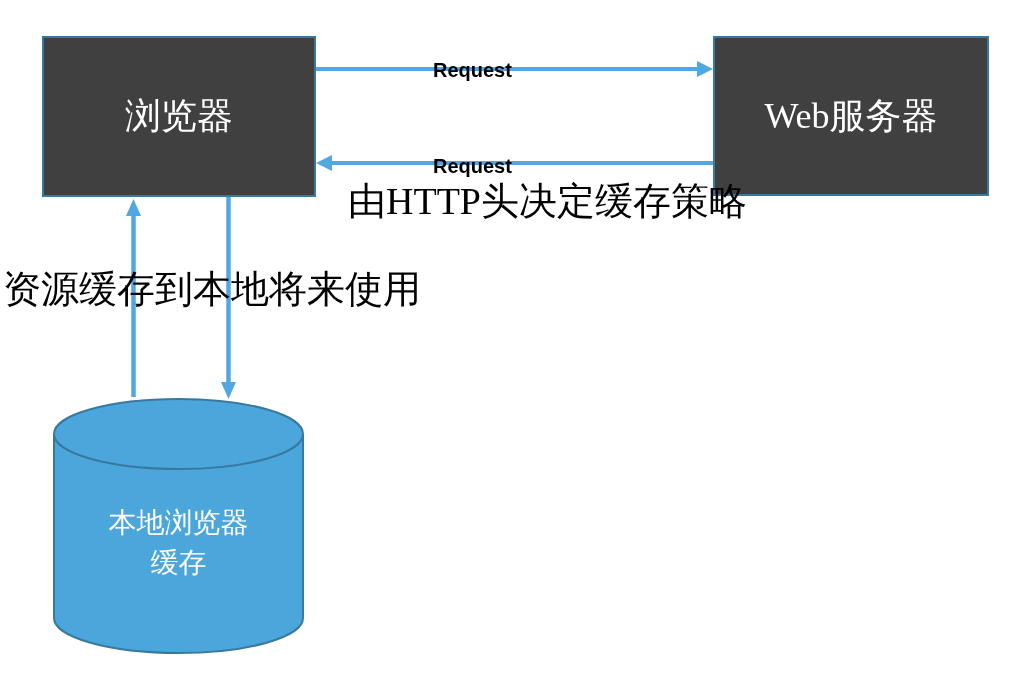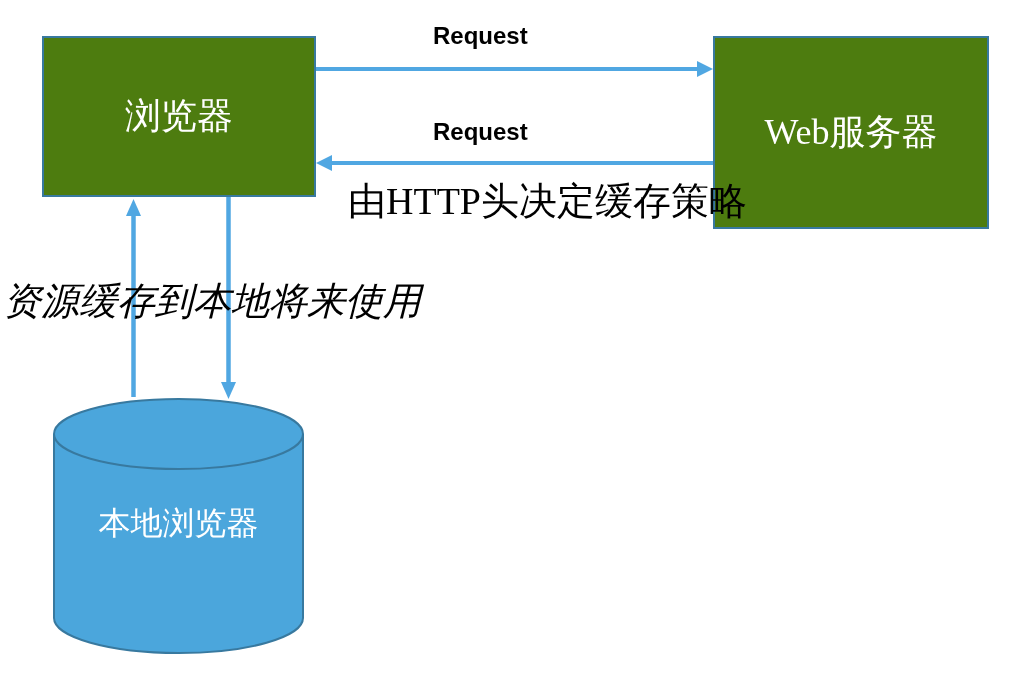--- a/index.html
+++ b/index.html
@@ -10,42 +10,42 @@
   .canvas {
     position: relative;
     width: 1014px;
     height: 674px;
     background: #ffffff;
     overflow: hidden;
     font-family: "Liberation Serif", "DejaVu Serif", serif;
   }
   .node {
     position: absolute;
-    background: #4d7c0f;
+    background: #404040;
     border: 2px solid #38799F;
     box-sizing: border-box;
     display: flex;
     align-items: center;
     justify-content: center;
     color: #ffffff;
     font-size: 36px;
     font-family: "Liberation Serif", "DejaVu Serif", serif;
     text-align: center;
   }
   .node-browser {
     left: 42px;
     top: 36px;
     width: 274px;
     height: 161px;
   }
   .node-server {
     left: 713px;
     top: 36px;
     width: 276px;
-    height: 193px;
+    height: 160px;
   }
   .svg-overlay {
     position: absolute;
     left: 0;
     top: 0;
     width: 1014px;
     height: 674px;
     pointer-events: none;
   }
   .arrow-line {
@@ -71,41 +71,42 @@
     stroke-width: 2;
   }
   .edge-label {
     position: absolute;
     color: #000000;
     white-space: nowrap;
   }
   .lbl-en {
     font-family: "Liberation Sans", "DejaVu Sans", sans-serif;
     font-weight: 700;
-    font-size: 24px;
+    font-size: 20px;
     line-height: 1.1;
+    margin-top: 36px;
   }
   .lbl-zh {
     font-family: "Liberation Serif", "DejaVu Serif", serif;
     font-weight: 400;
     font-size: 38px;
     line-height: 1.15;
   }
   .request-label  { left: 433px; top: 23px; }
   .response-label { left: 433px; top: 119px; }
   .http-note      { left: 348px; top: 180px; }
-  .cache-note     { left: 3px;   top: 280px; font-style: italic; }
+  .cache-note     { left: 3px;   top: 268px; }
   .cyl-label {
     position: absolute;
     left: 54px;
     top: 503px;
     width: 249px;
     text-align: center;
     color: #ffffff;
-    font-size: 32px;
+    font-size: 28px;
     line-height: 40px;
     font-family: "Liberation Serif", "DejaVu Serif", serif;
   }
 </style>
 </head>
 <body>
 
 <div class="canvas">
 
   <div class="node node-browser">
@@ -148,15 +149,16 @@
   <div class="edge-label lbl-en request-label">Request</div>
 
   <div class="edge-label lbl-en response-label">Request</div>
 
   <div class="edge-label lbl-zh http-note">由HTTP头决定缓存策略</div>
 
   <div class="edge-label lbl-zh cache-note">资源缓存到本地将来使用</div>
 
   <div class="cyl-label">
     <div>本地浏览器</div>
+    <div>缓存</div>
   </div>
 
 </div>
 
 </body></html>

